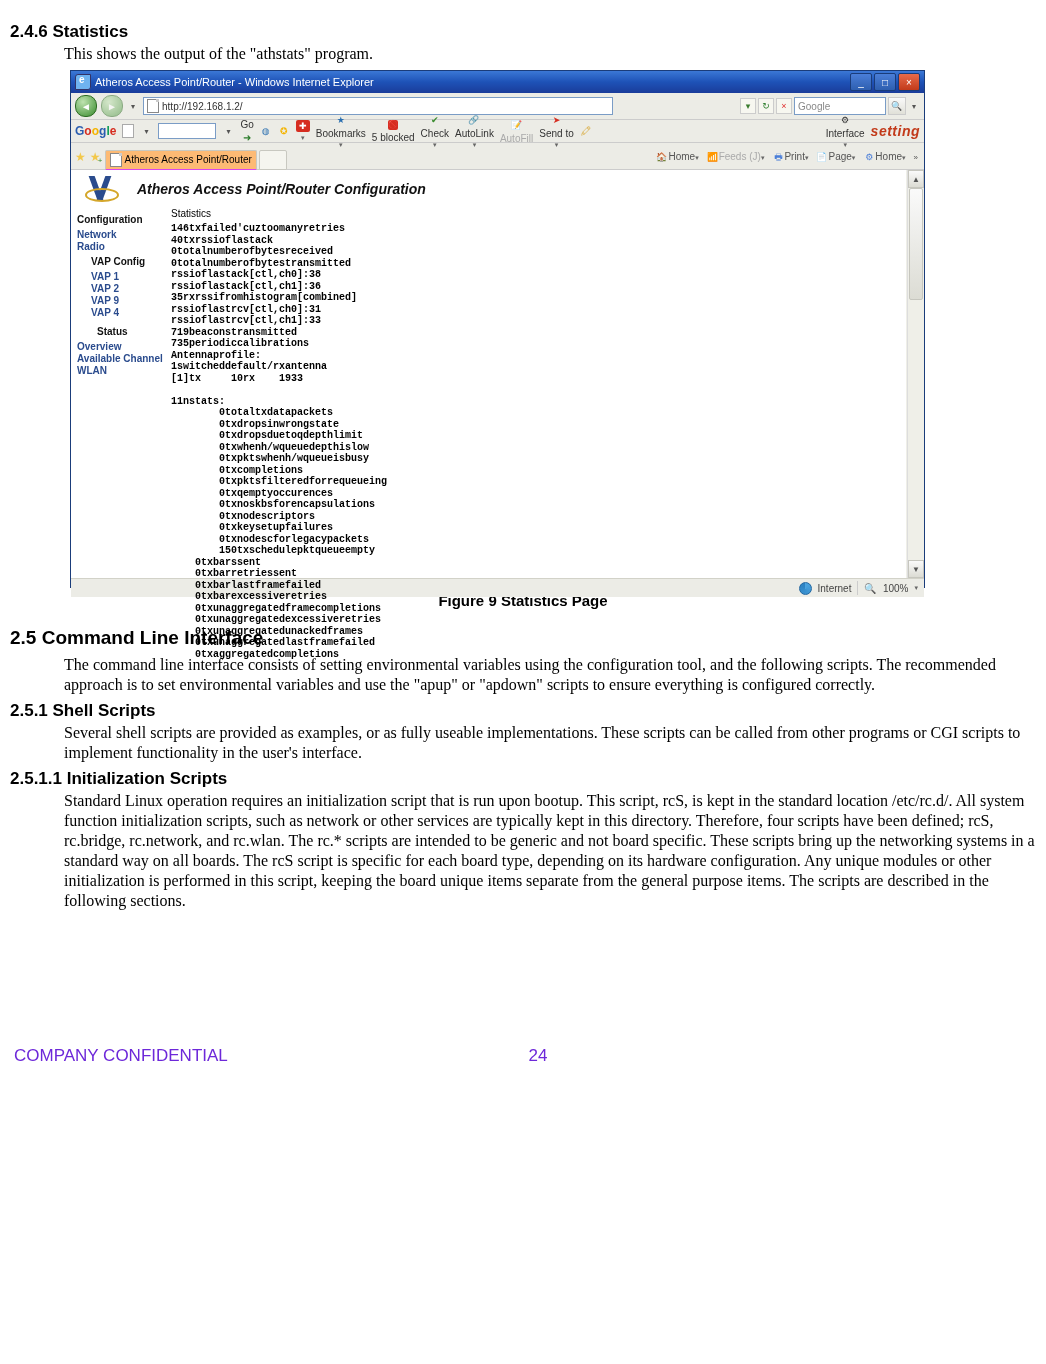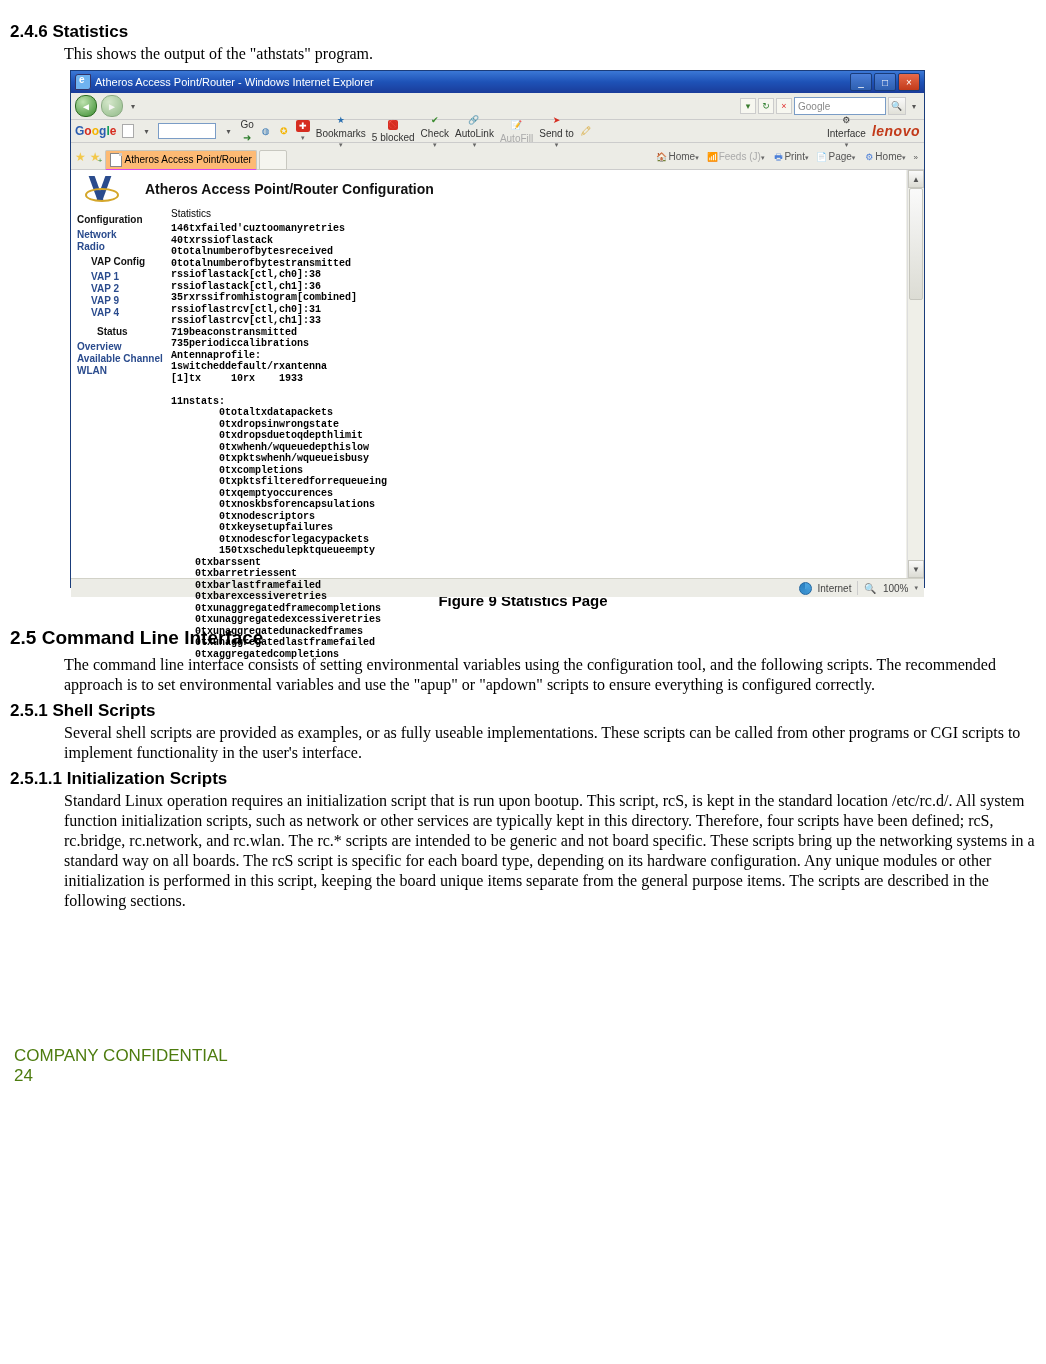--- a/index.html
+++ b/index.html
@@ -10,21 +10,21 @@
     width: 1026px;
     color: #000;
     background: #fff;
   }
   h3 { font-family: Arial, Helvetica, sans-serif; font-size: 17px; font-weight: bold; margin: 2px 0 2px 0; }
   h2 { font-family: Arial, Helvetica, sans-serif; font-size: 19px; font-weight: bold; margin: 18px 0 6px 0; }
   h4 { font-family: Arial, Helvetica, sans-serif; font-size: 17px; font-weight: bold; margin: 4px 0 2px 0; }
   .para { margin: 2px 0 6px 54px; line-height: 1.25; }
   .para2 { margin: 4px 0 6px 54px; line-height: 1.25; }
   .caption { font-family: Arial, Helvetica, sans-serif; font-weight: bold; text-align: center; font-size: 15px; margin-top:4px; }
-  .footer { display:flex; justify-content:space-between; font-family: Arial, Helvetica, sans-serif; font-size: 17px; margin-top: 135px; padding: 0 8px 0 4px; color:#4d7c0f;flex-direction:column; }
+  .footer { display:flex; justify-content:space-between; font-family: Arial, Helvetica, sans-serif; font-size: 17px; margin-top: 135px; padding: 0 8px 0 4px; color:#6d28d9; }
 
   
   .browser {
     width: 855px;
     height: 518px;
     margin: 4px 0 0 60px;
     border: 1px solid #1a3c7a;
     font-family: Tahoma, Arial, sans-serif;
     font-size: 10px;
     background: #fff;
@@ -98,21 +98,21 @@
   }
   .star { color:#f2c84b; font-size:12px; margin-right:4px; }
   .tab-btn { height:18px; min-width:18px; border:1px solid #c8c8c0; background:#f5f5ef; margin-right:2px; display:flex; align-items:center; padding:0 4px; border-radius:2px 2px 0 0; position:relative; top:3px; }
   .tab-active { background:#fdba74; border-bottom:2px solid #d946ef; }
   .tabsbar .tools { margin-left:auto; display:flex; align-items:center; gap:8px; color:#555; }
   .tabsbar .tools .grey { color:#aaa; }
   .tool-arrows { font-size:8px; margin-left:auto; padding-right:2px;}
 
   .content-wrap { display:flex; height: 408px; }
   .page-body { flex:1; display:flex; background:#fff; border-right:1px solid #efefe8; position:relative; }
-  .logo-row { display:flex; align-items:center; gap:8px; padding: 6px 0 0px 14px; }
+  .logo-row { display:flex; align-items:center; padding: 6px 0 0px 14px; font-style: italic; }
   .alogo { width:30px; height:26px; position:relative; }
   .alogo .ring { width:30px; height:10px; border:2px solid #d4a62a; border-radius:50%; position:absolute; bottom:0; left:0; }
   .alogo .slash { width:6px; height:24px; background:#2a4b8d; transform:skewX(20deg); position:absolute; left:8px; top:0; }
   .alogo .slash2 { width:6px; height:24px; background:#2a4b8d; transform:skewX(-20deg); position:absolute; left:16px; top:0; }
   .conf-title { font-family: Arial; font-weight:bold; font-size:14px; color:#111; margin-left:22px; }
   .hr { height:2px; background:#2a4b8d; margin:0 6px 0 6px; }
 
   .main-row { display:flex; flex:1; }
   .sidebar { width:94px; padding: 8px 0 0 6px; font-family: Arial; font-size:10px; }
   .sidebar .head { font-weight:bold; color:#111; margin:4px 0 4px 0; }
@@ -155,20 +155,24 @@
       <div class="win-btn">_</div>
       <div class="win-btn">□</div>
       <div class="win-btn close">×</div>
     </div>
   </div>
 
   <div class="addrbar">
     <div class="circle-btn">◄</div>
     <div class="circle-btn" style="opacity:0.5">►</div>
     <span class="chev">▾</span>
+    <div class="addr-input">
+      <span class="page-icon"></span>
+      <span>http://192.168.1.2/</span>
+    </div>
     <div class="gobox">
       <div class="vb">▾</div>
       <div class="vb" style="color:#2a7c2a">↻</div>
       <div class="vb blue">×</div>
       <div class="search-box">
         <span>Google</span>
       </div>
       <div class="mag-btn">🔍</div>
       <span class="chev">▾</span>
     </div>
@@ -223,21 +227,21 @@
         <span class="drop">▾</span>
       </span>
     <span class="gitm">
         <span class="mini-icon" style="color:#d6a020">🖍</span>
       </span>
     <span class="gitm" style="margin-left:auto">
         <span class="mini-icon">⚙</span>
         <span>Interface</span>
         <span class="drop">▾</span>
       </span>
-    <span class="lenovo">lenovo</span>
+    <span class="lenovo">setting</span>
   </div>
 
   <div class="tabsbar">
     <span class="star">★</span>
     <span class="star" style="position:relative">★<span style="position:absolute;right:-2px;bottom:-1px;font-size:8px;color:#3a8c2e">+</span></span>
     <div class="tab-btn tab-active">
       <span class="page-icon"></span>
       <span>Atheros Access Point/Router</span>
     </div>
     <div class="tab-btn" style="width:14px"></div>

